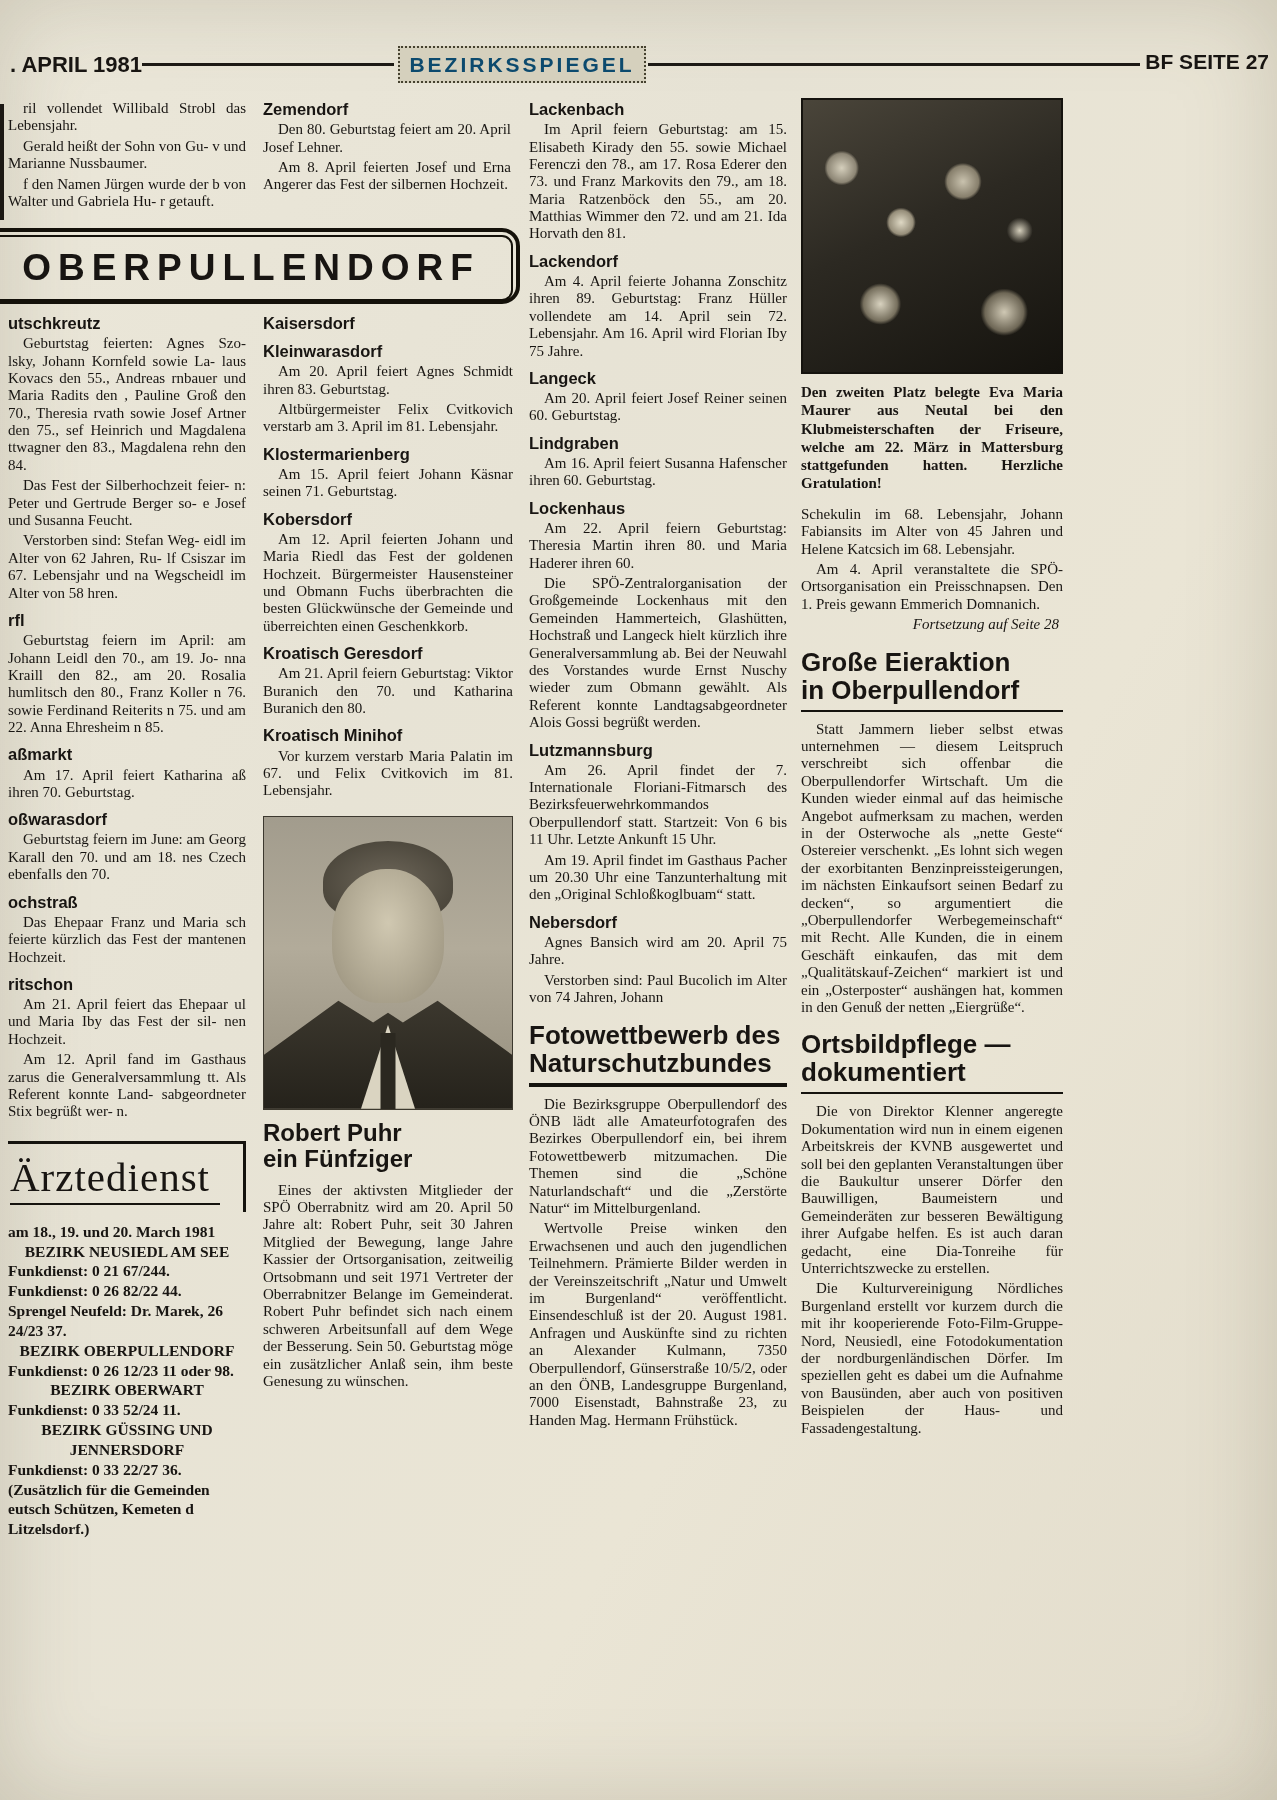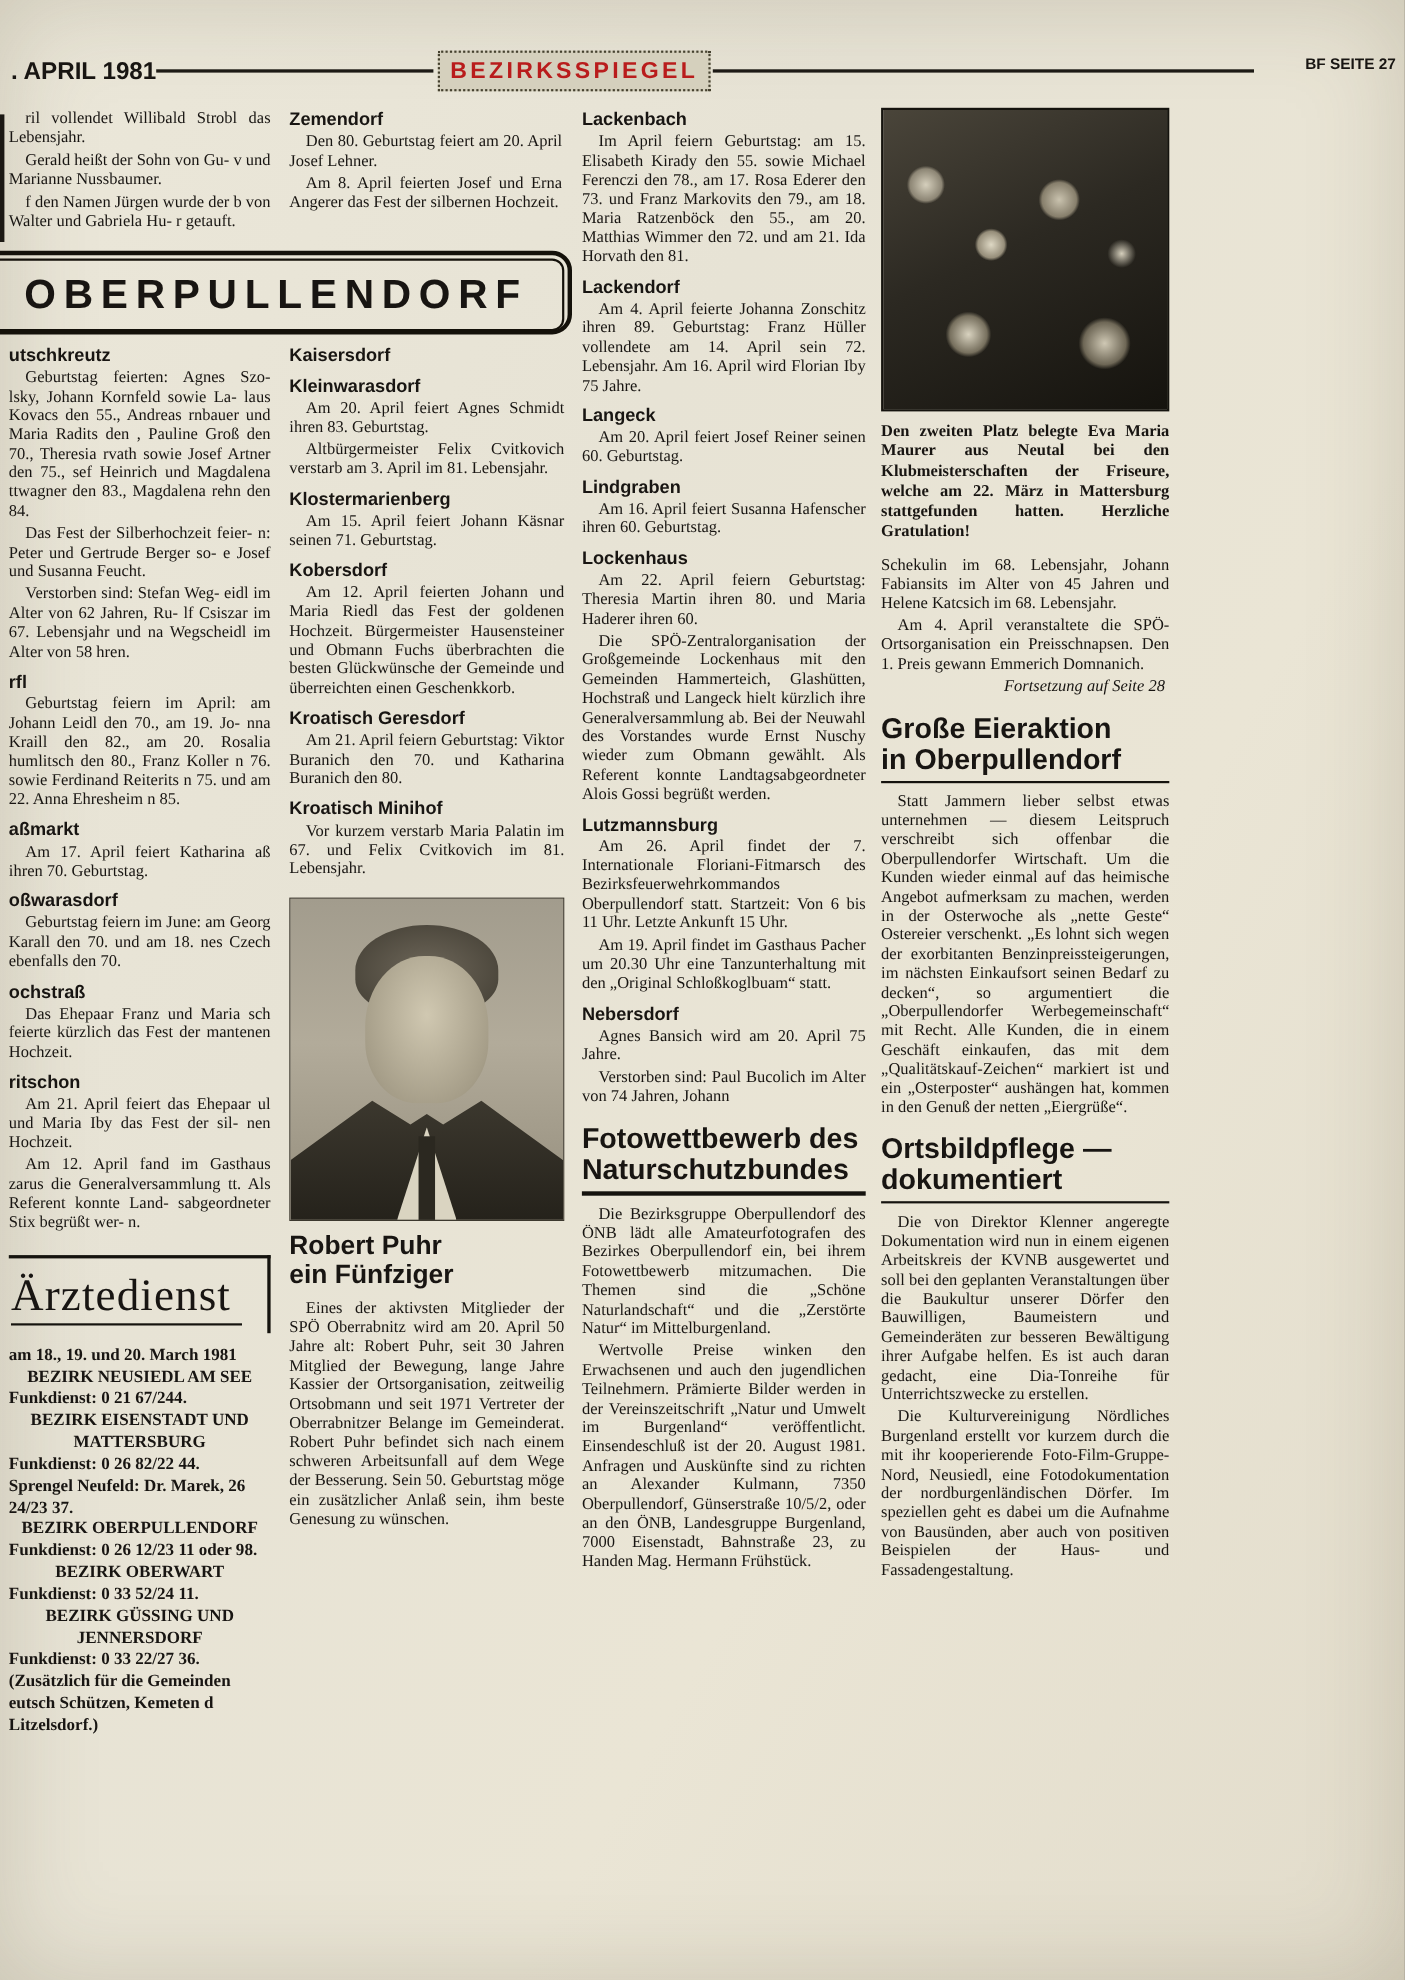--- a/index.html
+++ b/index.html
@@ -7,22 +7,22 @@
     background:linear-gradient(120deg,#ebe7d9 0%,#e7e3d5 35%,#eae5d5 65%,#e2dccb 100%);
     color:#181512;font-family:"Liberation Serif",serif;
     box-shadow:inset 0 0 90px rgba(95,85,60,.22);}
   
   .hdr-date{position:absolute;left:10px;top:52px;font-family:"Liberation Sans",sans-serif;font-weight:bold;font-size:22px;}
   .hrule{position:absolute;height:3px;background:#1d1a15;}
   .r1{left:142px;top:63px;width:252px;}
   .r2{left:648px;top:63px;width:492px;}
   .masthead{position:absolute;left:398px;top:46px;width:244px;height:33px;border:2px dotted #45412f;
     background:#d5d0bd;display:flex;align-items:center;justify-content:center;}
-  .masthead span{font-family:"Liberation Sans",sans-serif;font-weight:bold;font-size:21px;letter-spacing:3px;color:#b91c1c;}
-  .pagenum{position:absolute;right:8px;top:50px;font-family:"Liberation Sans",sans-serif;font-weight:bold;font-size:14px;}
+  .masthead span{font-family:"Liberation Sans",sans-serif;font-weight:bold;font-size:21px;letter-spacing:3px;color:#0c4a6e;}
+  .pagenum{position:absolute;right:8px;top:50px;font-family:"Liberation Sans",sans-serif;font-weight:bold;font-size:21px;}
   
   .region-box{position:absolute;left:-18px;top:228px;width:524px;height:62px;border:4px solid #14110a;border-radius:18px;padding:3px;}
   .region-inner{height:100%;border:2px solid #14110a;border-radius:11px;display:flex;align-items:center;justify-content:center;}
   .region-inner span{font-family:"Liberation Sans",sans-serif;font-weight:bold;font-size:37px;letter-spacing:7px;white-space:nowrap;}
   .edge-a{position:absolute;left:0;top:104px;width:4px;height:116px;background:#1b1813;}
   
   .col{position:absolute;font-size:15px;line-height:1.16;text-align:justify;}
   .col p{margin:0 0 3px;text-indent:15px;}
   .col p.noindent{text-indent:0;}
   .c1t{left:8px;top:100px;width:238px;}
@@ -135,21 +135,20 @@
       <p>Am 12. April fand im Gasthaus zarus die Generalversammlung tt. Als Referent konnte Land- sabgeordneter Stix begrüßt wer- n.</p>
     </section>
 
     <div class="aerzte-box">
       <div class="aerzte-title">Ärztedienst</div>
     </div>
     <div class="aerzte-lines">
       <div>am 18., 19. und 20. March 1981</div>
       <div class="c">BEZIRK NEUSIEDL AM SEE</div>
       <div>Funkdienst: 0 21 67/244.</div>
-      <div class="c">BEZIRK EISENSTADT UND MATTERSBURG</div>
       <div>Funkdienst: 0 26 82/22 44.</div>
       <div>Sprengel Neufeld: Dr. Marek, 26 24/23 37.</div>
       <div class="c">BEZIRK OBERPULLENDORF</div>
       <div>Funkdienst: 0 26 12/23 11 oder 98.</div>
       <div class="c">BEZIRK OBERWART</div>
       <div>Funkdienst: 0 33 52/24 11.</div>
       <div class="c">BEZIRK GÜSSING UND JENNERSDORF</div>
       <div>Funkdienst: 0 33 22/27 36.</div>
       <div>(Zusätzlich für die Gemeinden eutsch Schützen, Kemeten d Litzelsdorf.)</div>
     </div>

